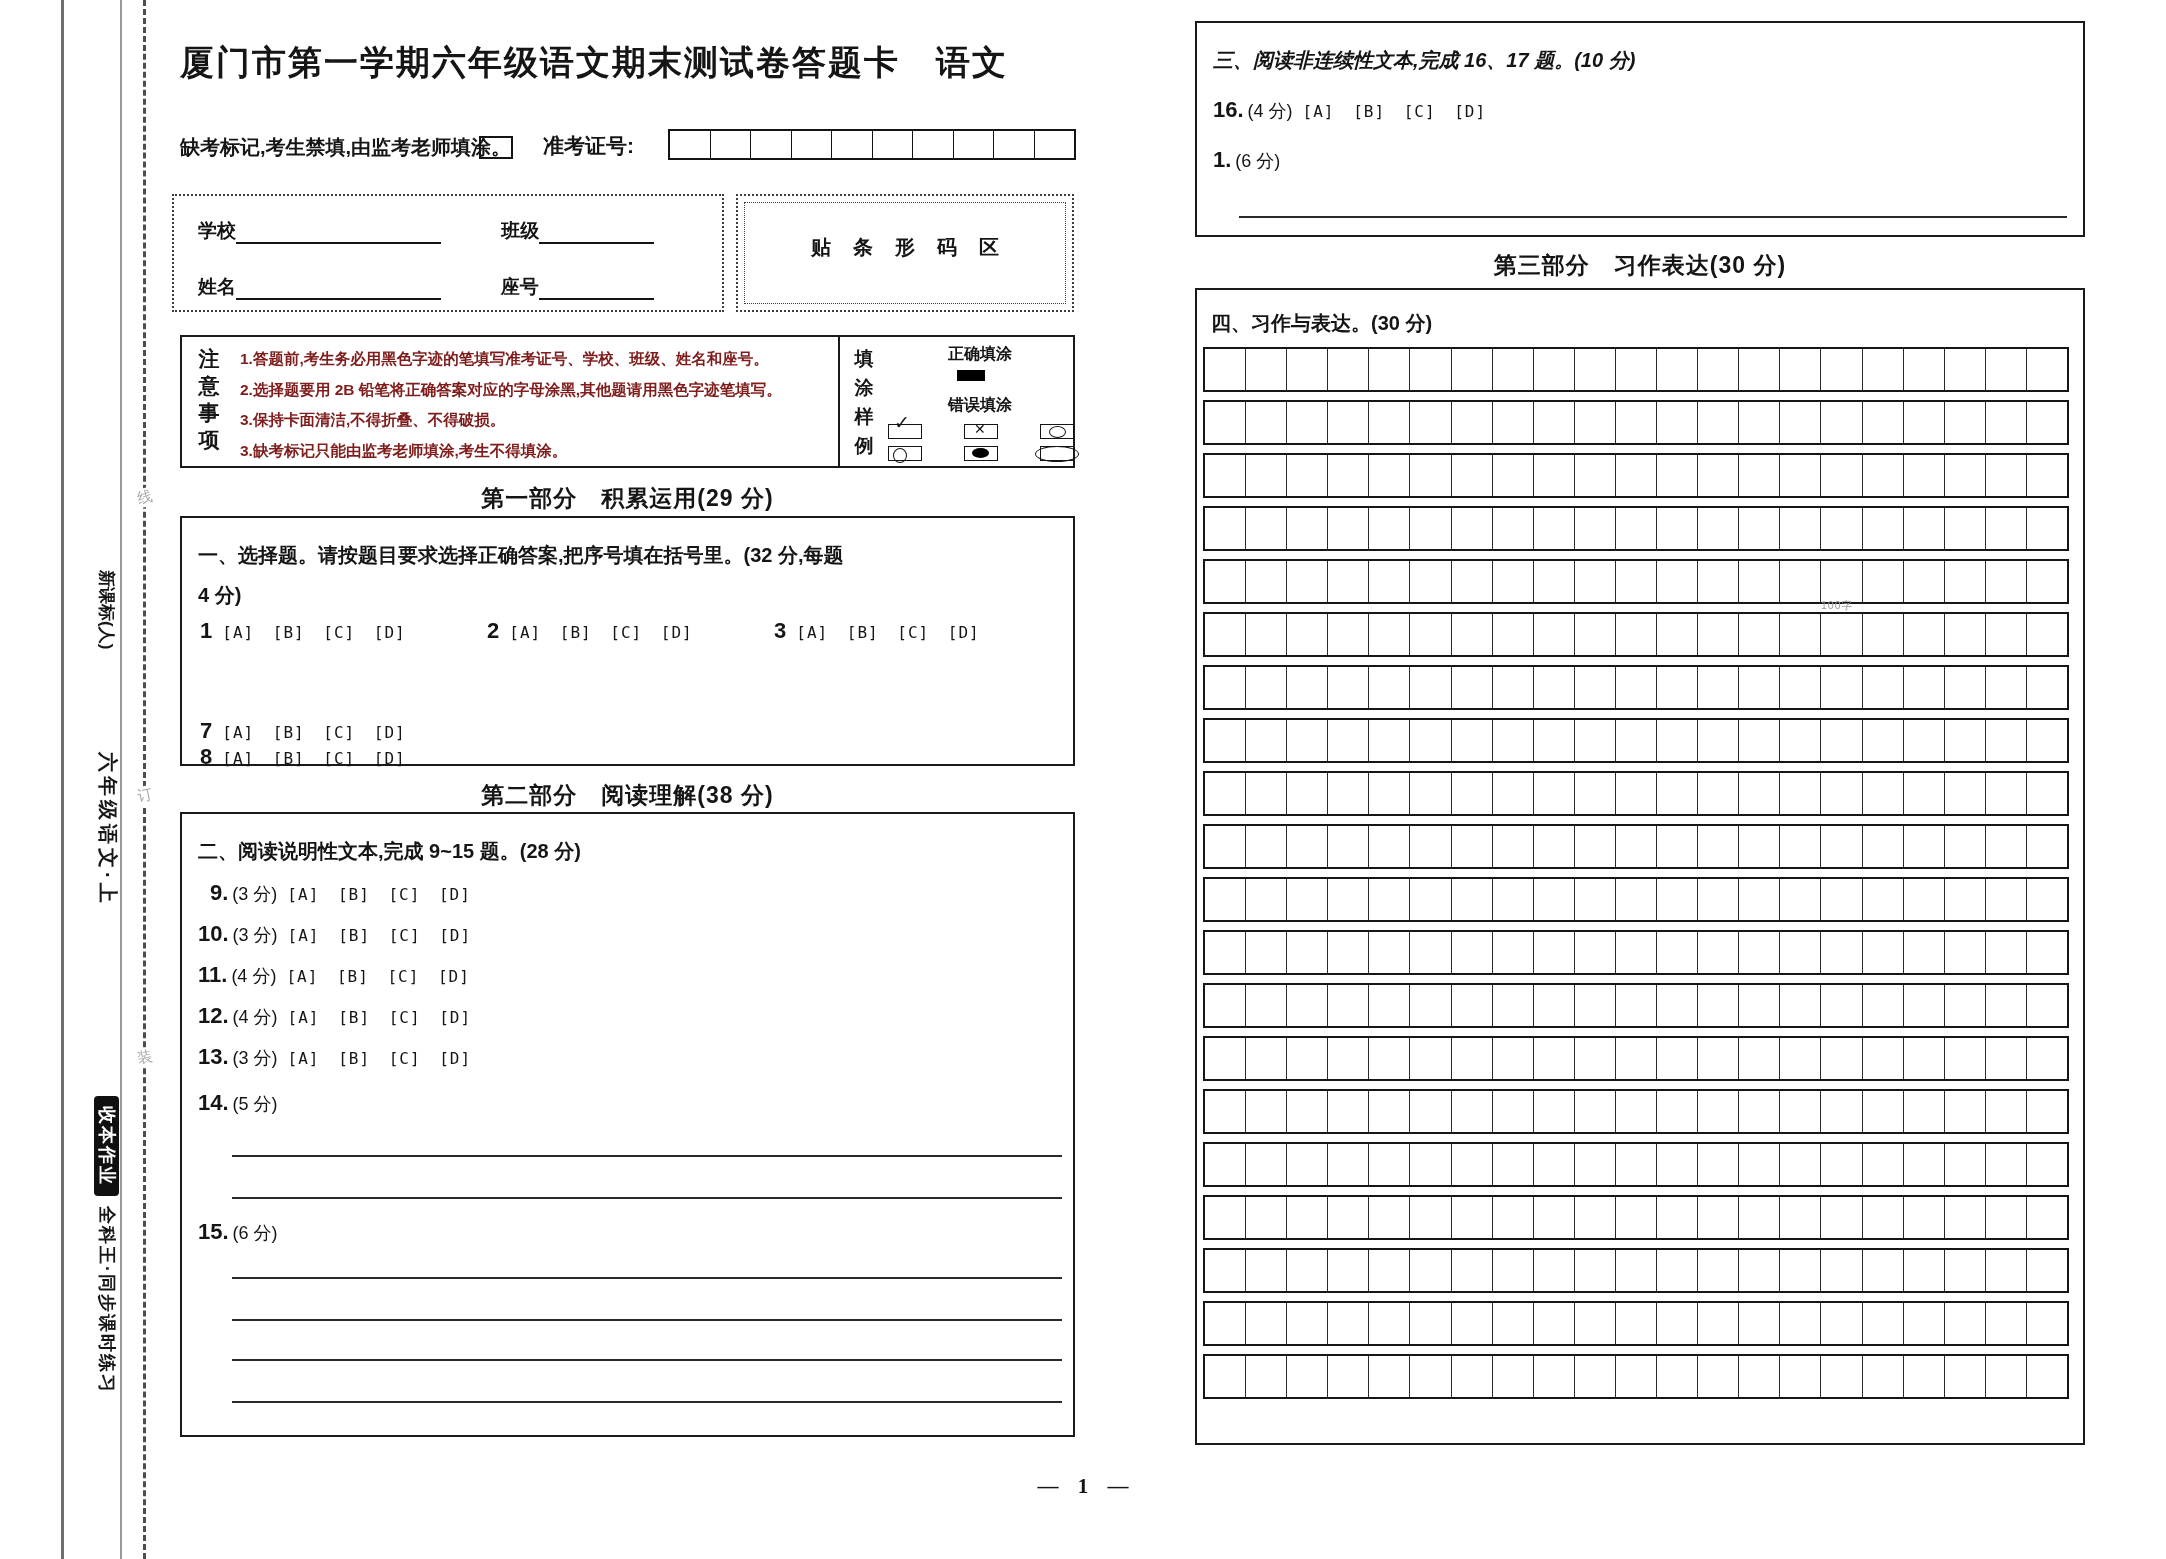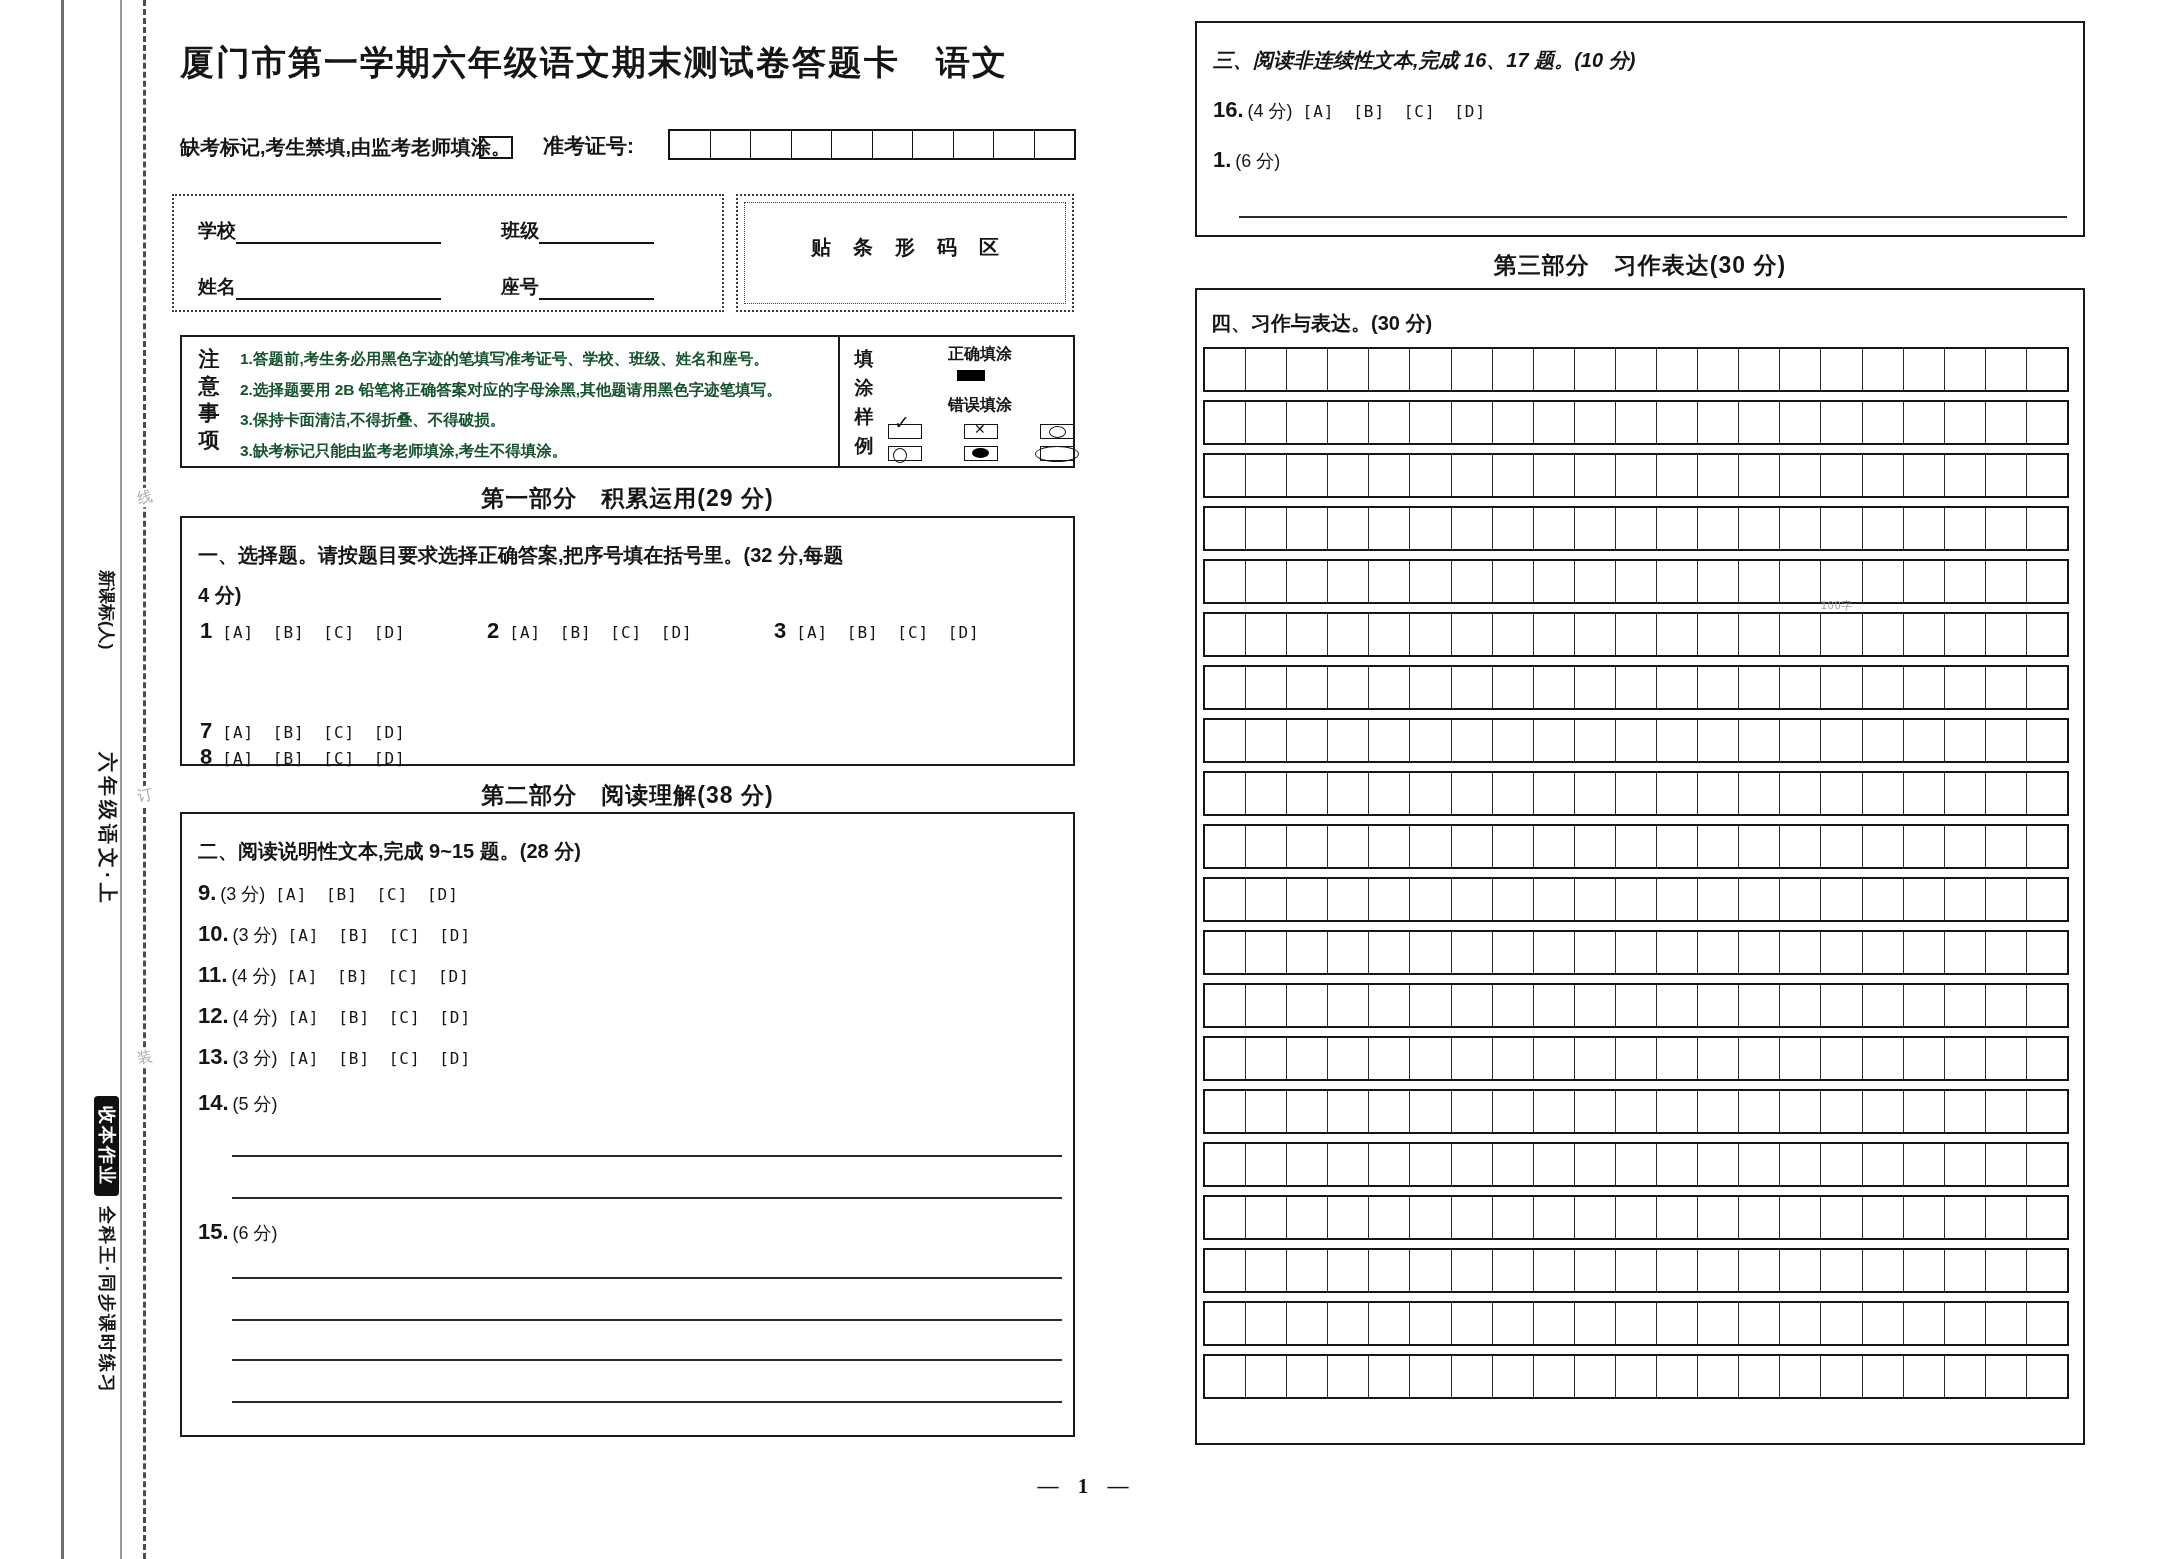--- a/index.html
+++ b/index.html
@@ -32,21 +32,21 @@
   .ticket-label{position:absolute; left:543px; top:132px; font-size:21px; font-weight:bold;}
   .ticket-grid{position:absolute; left:668px; top:129px; width:408px; height:31px; display:flex; border:2px solid #141414; box-sizing:border-box;}
   .tcell{flex:1; border-left:1.5px solid #141414;}
   .tcell:first-child{border-left:none;}
   
   .inf-row{position:absolute; left:24px; font-size:19px; font-weight:bold;}
   .inf-line{display:inline-block; border-bottom:2px solid #141414; height:20px; vertical-align:bottom;}
   .bar-text{position:absolute; left:0; top:38px; width:100%; text-align:center; font-size:20px; font-weight:bold; letter-spacing:22px; text-indent:22px;}
   
   .notice-label{position:absolute; left:14px; top:8px; width:26px; font-size:21px; font-weight:bold; line-height:27px; text-align:center;}
-  .notice-items{position:absolute; left:58px; top:7px; width:592px; font-size:15.5px; line-height:30.5px; font-weight:bold; color:#14532d;}
+  .notice-items{position:absolute; left:58px; top:7px; width:592px; font-size:15.5px; line-height:30.5px; font-weight:bold; color:#7f1d1d;}
   .notice-div{position:absolute; left:656px; top:0; height:100%; border-left:2px solid #1a1a1a;}
   .sample{position:absolute; left:658px; top:0; width:233px; height:100%;}
   .sample-label{position:absolute; left:12px; top:7px; width:24px; font-size:19px; font-weight:bold; line-height:29px; text-align:center;}
   .sample-correct,.sample-wrong{position:absolute; left:50px; width:180px; text-align:center; font-size:16px; font-weight:bold;}
   .cbar{position:absolute; left:117px; top:33px; width:28px; height:11px; background:#000;}
   .wrow{position:absolute; left:48px; width:186px; display:flex; justify-content:space-between;}
   .wbox{position:relative; width:34px; height:15px; border:1.5px solid #141414; box-sizing:border-box;}
   .wbox i{position:absolute; font-style:normal;}
   .mk-check{top:-14px; left:5px; font-size:19px; font-weight:bold;}
   .mk-cross{top:-4px; left:9px; font-size:14px; font-weight:bold;}
@@ -182,21 +182,21 @@
       <div style="width:287px;"><span class="qno">7</span><span class="opts">[A] [B] [C] [D]</span></div>
       <div style="width:287px;"><span class="qno">8</span><span class="opts">[A] [B] [C] [D]</span></div>
     </div>
   </div>
 
   <div class="heading" style="left:180px; width:895px; top:780px;">第二部分　阅读理解(38 分)</div>
 
   <div class="box" style="left:180px; top:812px; width:895px; height:625px;">
     <div class="lead" style="position:absolute; left:16px; top:24px;">二、阅读说明性文本,完成 9~15 题。(28 分)</div>
 
-    <div style="position:absolute; left:16px; top:66px;"><span class="qno">9.</span><span class="score">(3 分)</span><span class="opts">[A] [B] [C] [D]</span></div>
+    <div style="position:absolute; left:28px; top:66px;"><span class="qno">9.</span><span class="score">(3 分)</span><span class="opts">[A] [B] [C] [D]</span></div>
     <div style="position:absolute; left:16px; top:107px;"><span class="qno">10.</span><span class="score">(3 分)</span><span class="opts">[A] [B] [C] [D]</span></div>
     <div style="position:absolute; left:16px; top:148px;"><span class="qno">11.</span><span class="score">(4 分)</span><span class="opts">[A] [B] [C] [D]</span></div>
     <div style="position:absolute; left:16px; top:189px;"><span class="qno">12.</span><span class="score">(4 分)</span><span class="opts">[A] [B] [C] [D]</span></div>
     <div style="position:absolute; left:16px; top:230px;"><span class="qno">13.</span><span class="score">(3 分)</span><span class="opts">[A] [B] [C] [D]</span></div>
 
     <div style="position:absolute; left:16px; top:276px;"><span class="qno">14.</span><span class="score">(5 分)</span></div>
     <div class="ansline" style="left:50px; top:341px; width:830px;"></div>
     <div class="ansline" style="left:50px; top:383px; width:830px;"></div>
 
     <div style="position:absolute; left:16px; top:405px;"><span class="qno">15.</span><span class="score">(6 分)</span></div>

